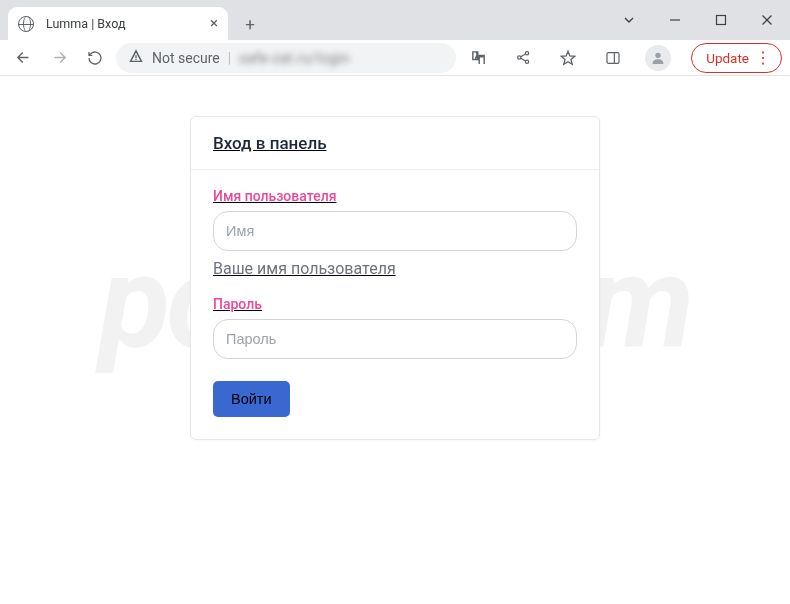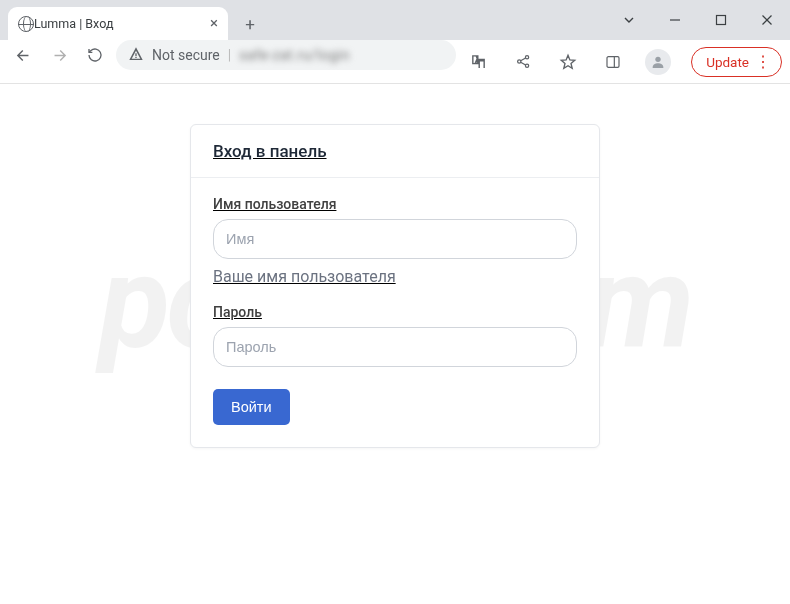--- a/index.html
+++ b/index.html
@@ -39,21 +39,21 @@
     }
     .tab {
       background: #fff;
       border-radius: 9px 9px 0 0;
       height: 33px;
       min-width: 220px;
       margin-left: 8px;
       display: flex;
       align-items: center;
       padding: 0 10px;
-      gap: 0;
+      gap: 12px;
       font-size: 12.5px;
       color: #3c4043;
     }
     .tab .globe {
       width: 16px; height: 16px;
       border: 1.2px solid #5f6368;
       border-radius: 50%;
       position: relative;
       flex-shrink: 0;
     }
@@ -91,24 +91,25 @@
       display: flex;
       height: 40px;
     }
     .window-controls div {
       width: 46px;
       display: flex; align-items: center; justify-content: center;
       color: #3c4043;
     }
     .wc-chevron svg, .window-controls svg { width: 12px; height: 12px; }
     .toolbar {
-      height: 44px;
+      height: 36px;
       background: #fff;
       border-bottom: 1px solid #e3e3e3;
       display: flex;
+      align-items: center;
       padding: 0 8px;
       gap: 6px;
     }
     .nav-btn {
       width: 30px; height: 30px;
       display: flex; align-items: center; justify-content: center;
       color: #5f6368;
       border-radius: 50%;
     }
     .nav-btn.disabled { color: #b0b0b0; }
@@ -181,21 +182,21 @@
       font-weight: 500;
       color: #1f2937;
     }
     .card-body {
       padding: 18px 22px 22px;
     }
     .field { margin-bottom: 16px; }
     .label {
       font-size: 14px;
       font-weight: 500;
-      color: #404040;
+      color: #ec4899;
       margin-bottom: 7px;
       display: block;
     }
     .input {
       width: 100%;
       height: 40px;
       border: 1px solid #d1d5db;
       border-radius: 15px;
       padding: 0 12px;
       font-size: 14.5px;
@@ -204,21 +205,21 @@
     }
     .input::placeholder { color: #9ca3af; }
     .help {
       font-size: 16px;
       color: #6b7280;
       margin-top: 6px;
       line-height: 1.45;
     }
     .submit {
       background: #3968d1;
-      color: #ffffff;
+      color: #000000;
       border: none;
       border-radius: 5px;
       padding: 10px 18px;
       font-size: 14.5px;
       font-weight: 500;
       cursor: pointer;
       margin-top: 6px;
     }
   </style>
 </head>

